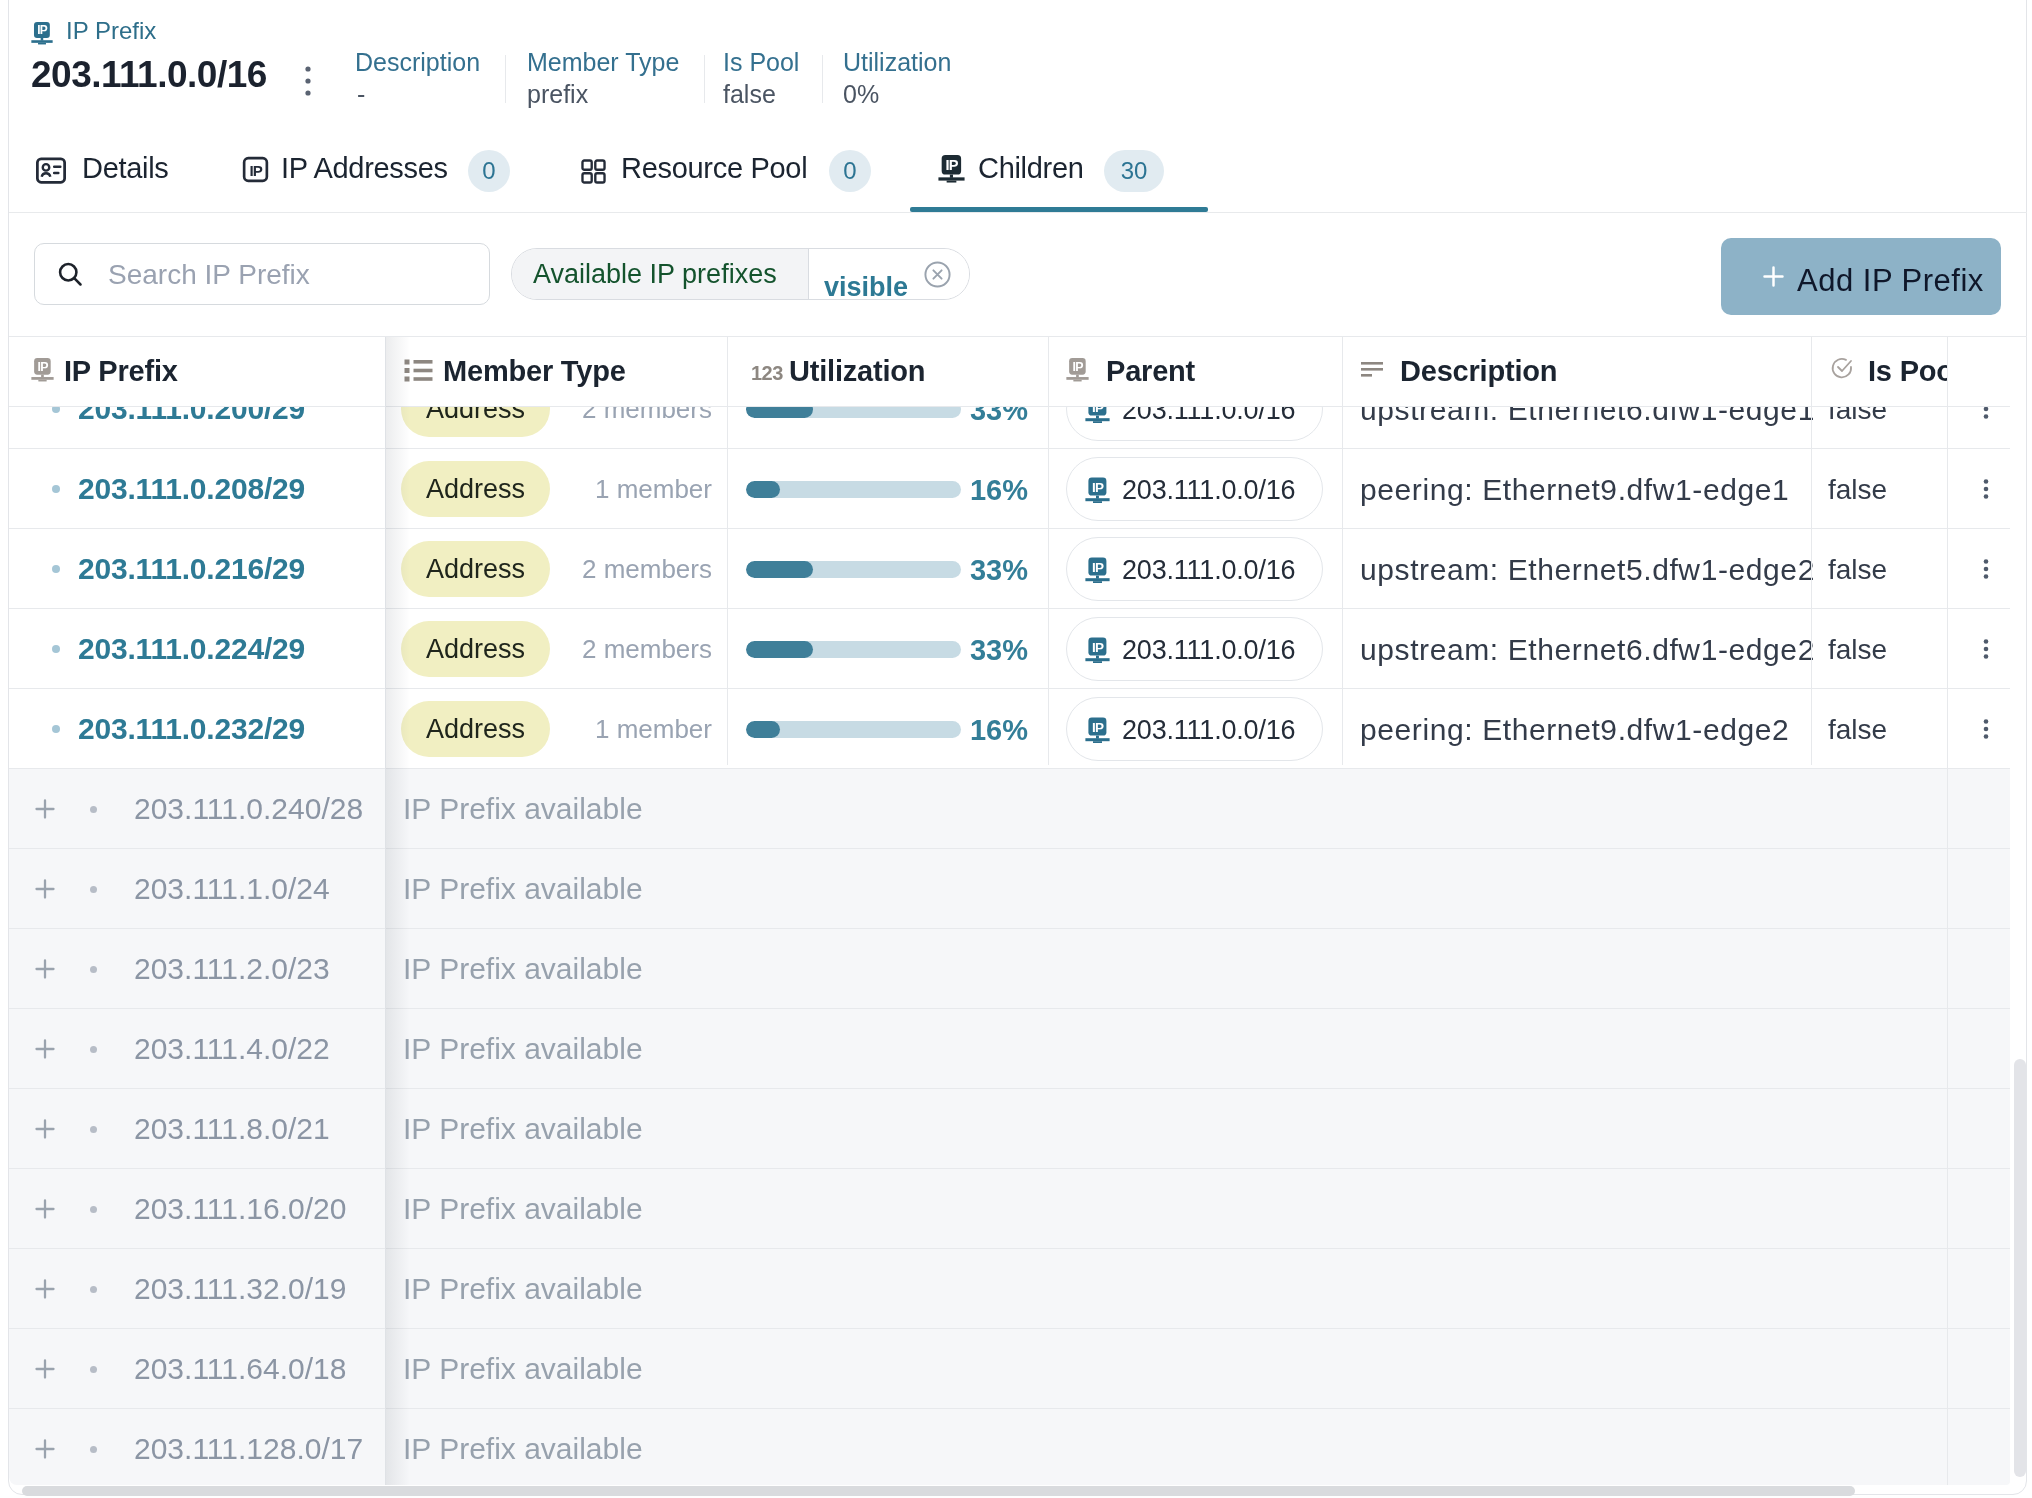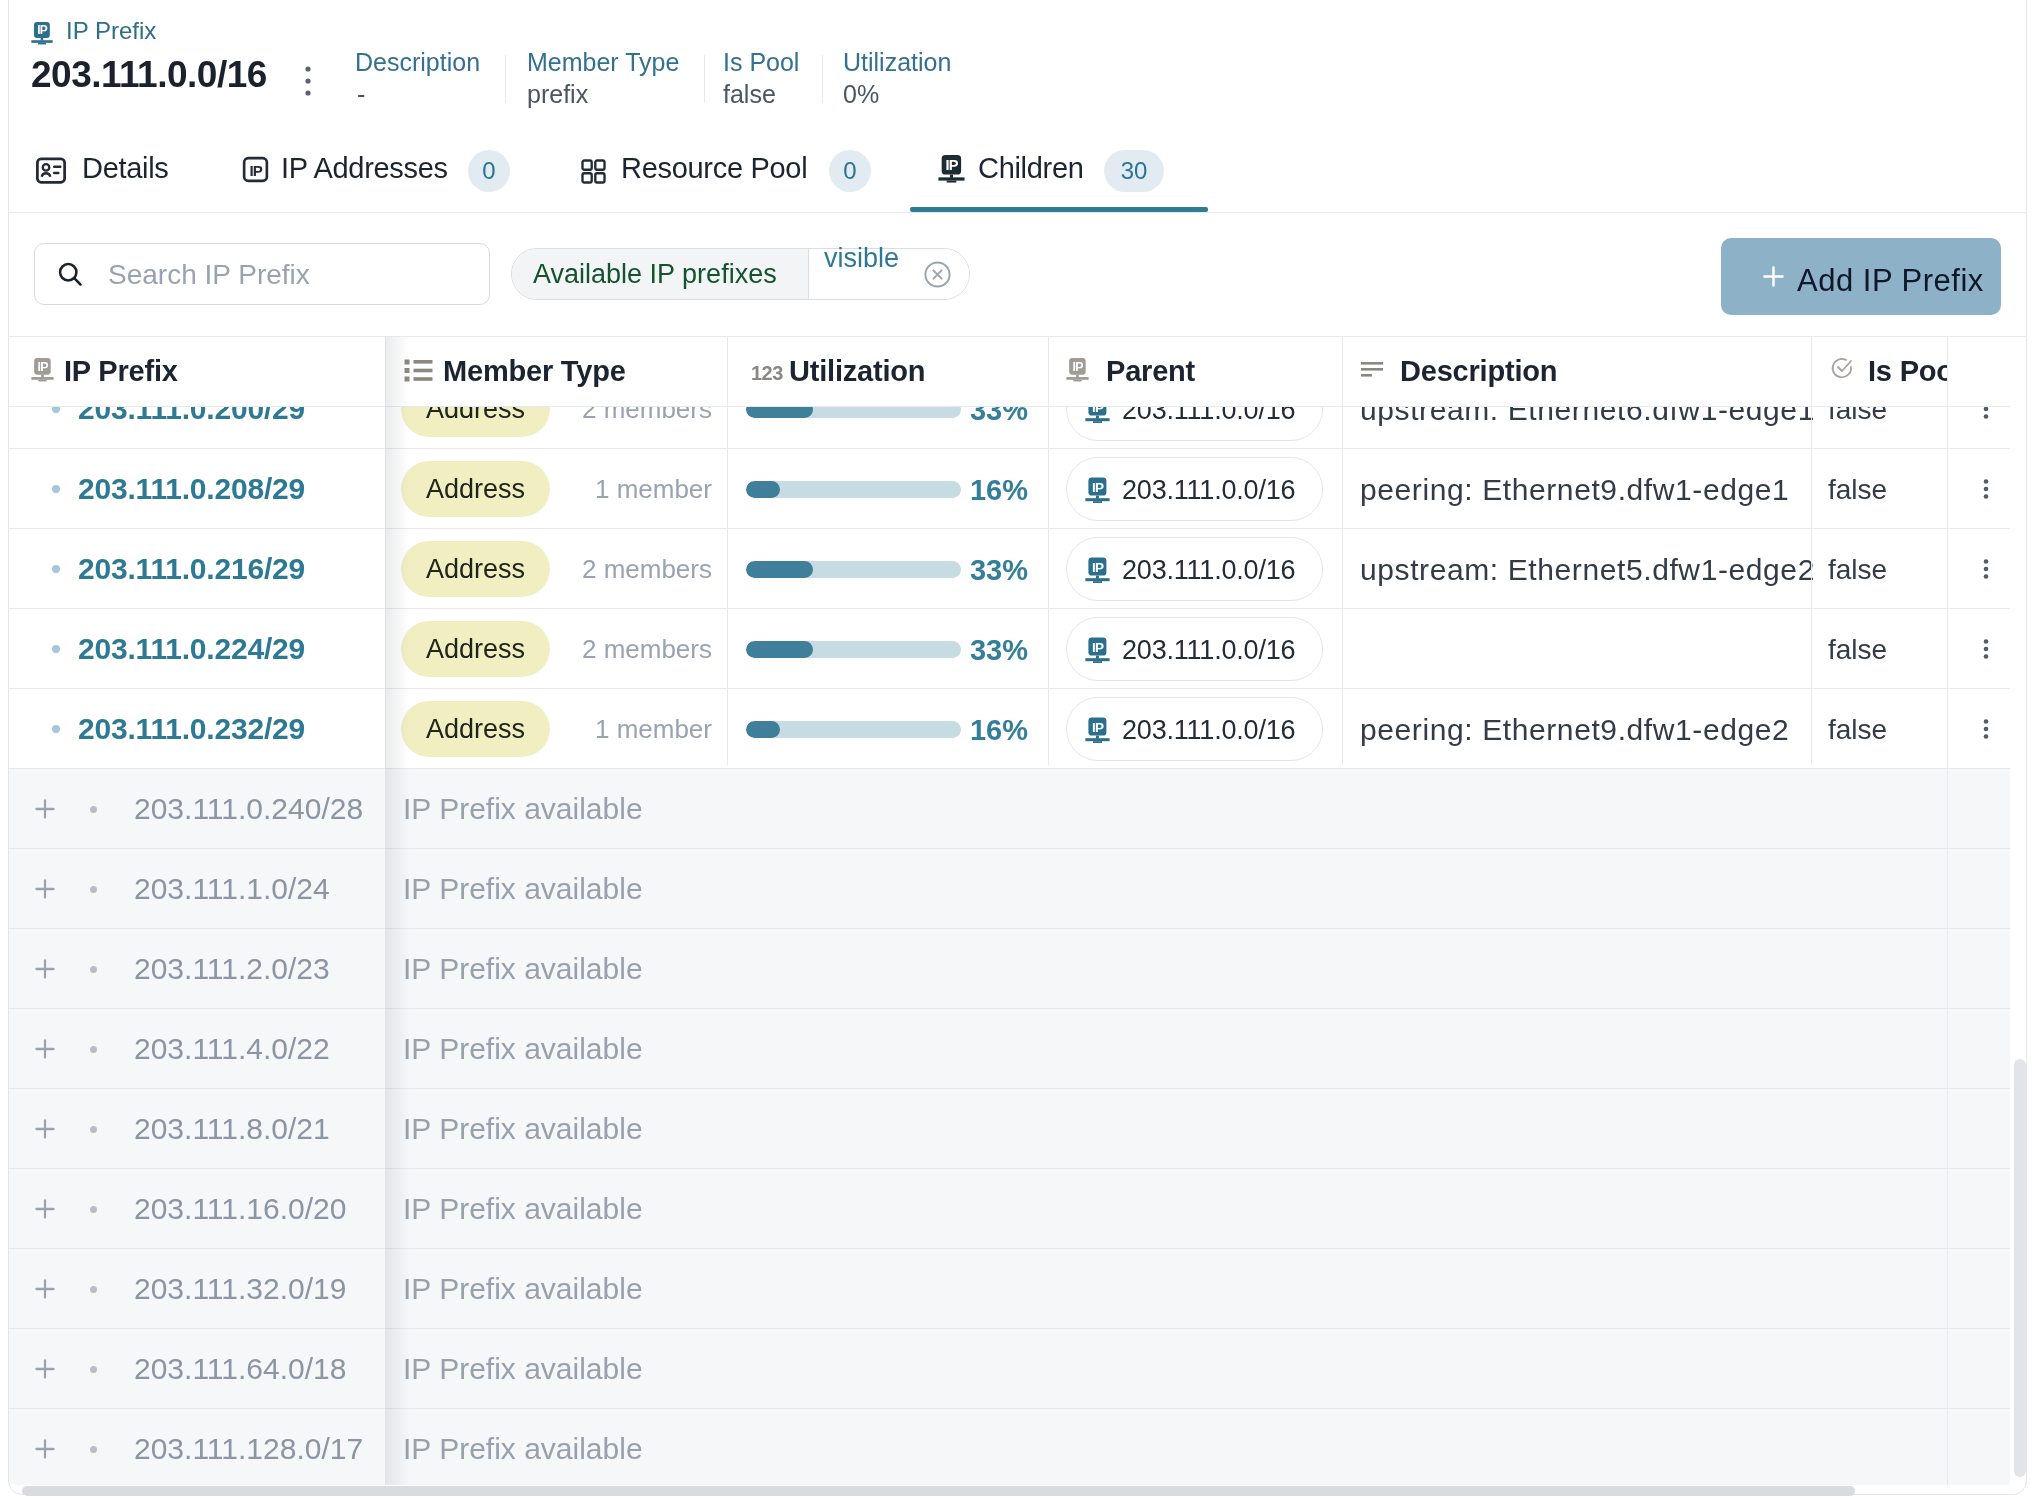--- a/index.html
+++ b/index.html
@@ -98,21 +98,21 @@
 <circle cx="10.5" cy="10.5" r="7" fill="none" stroke="#1d222a" stroke-width="2.2"></circle>
 <path d="M15.8 15.8 L21 21" stroke="#1d222a" stroke-width="2.2" stroke-linecap="round"></path>
 </svg>
 <span class="t" style="left:108px;top:261px;font-size:28px;color:#9aa2b1">Search IP Prefix</span>
 
 <div class="abs" style="left:511px;top:248px;width:459px;height:52px;border:1.5px solid #d9dce1;border-radius:26px;overflow:hidden;display:flex">
 <div style="width:297px;background:#f3f4f6;border-right:1.5px solid #d9dce1"></div>
 <div style="flex:1;background:#fff"></div>
 </div>
 <span class="t" style="left:533px;top:261px;font-size:27px;color:#14532d">Available IP prefixes</span>
-<span class="t" style="left:824px;top:245px;font-size:27px;font-weight:400;color:#2d7994">visible</span>
+<span class="t" style="left:824px;top:274px;font-size:27px;font-weight:700;color:#2d7994">visible</span>
 <svg class="abs" style="left:923px;top:260px" width="29" height="29" viewBox="0 0 24 24">
 <circle cx="12" cy="12" r="10" fill="none" stroke="#9aa3ae" stroke-width="1.6"></circle>
 <path d="M8.6 8.6 L15.4 15.4 M15.4 8.6 L8.6 15.4" stroke="#9aa3ae" stroke-width="1.6" stroke-linecap="round"></path>
 </svg>
 
 <div class="abs" style="left:1721px;top:238px;width:280px;height:77px;background:#8db2c7;border-radius:10px"></div>
 <svg class="abs" style="left:1760px;top:263px" width="27" height="27" viewBox="0 0 24 24">
     <path d="M12 4 V20 M4 12 H20" stroke="#fff" stroke-width="2.2" stroke-linecap="round"></path>
   </svg>
 <span class="t" style="left:1797px;top:265px;font-size:31px;color:#0f172a;letter-spacing:0.5px">Add IP Prefix</span>
@@ -253,20 +253,21 @@
 <span class="chip2" style="left:1057px;top:8px">
         <svg class="abs" style="left:18px;top:19px" width="25" height="26" viewBox="0 0 25 26">
 <rect x="3.4" y="0.6" width="18" height="18" rx="3.4" fill="#2c6f8d"></rect>
 <text x="12.6" y="14.6" font-family="Liberation Sans" font-size="13.5" font-weight="bold" fill="#fff" text-anchor="middle" letter-spacing="-0.8">IP</text>
 <rect x="11" y="18.6" width="2.9" height="3" fill="#2c6f8d"></rect>
 <rect x="0.4" y="21.2" width="24.2" height="3" fill="#2c6f8d"></rect>
 <rect x="8" y="24.2" width="9" height="1.8" fill="#2c6f8d"></rect>
 </svg>
         <span class="t chiptxt" style="left:55px;top:19px">203.111.0.0/16</span>
       </span>
+<span class="t desc" style="left:1351px;top:26px">upstream: Ethernet6.dfw1-edge2</span>
 <span class="t fval" style="left:1819px;top:27px">false</span>
 <svg class="abs" style="left:1972px;top:23px" width="10" height="34" viewBox="0 0 10 34">
 <circle cx="5" cy="9.5" r="2.3" fill="#4f5a6b"></circle>
         <circle cx="5" cy="17" r="2.3" fill="#4f5a6b"></circle>
         <circle cx="5" cy="24.5" r="2.3" fill="#4f5a6b"></circle>
       </svg>
 </div>
 <div class="row" style="top:282px">
 <span class="dot" style="left:43px;top:36px;background:#a5c6d6"></span>
 <span class="t link" style="left:69px;top:25px">203.111.0.232/29</span>

